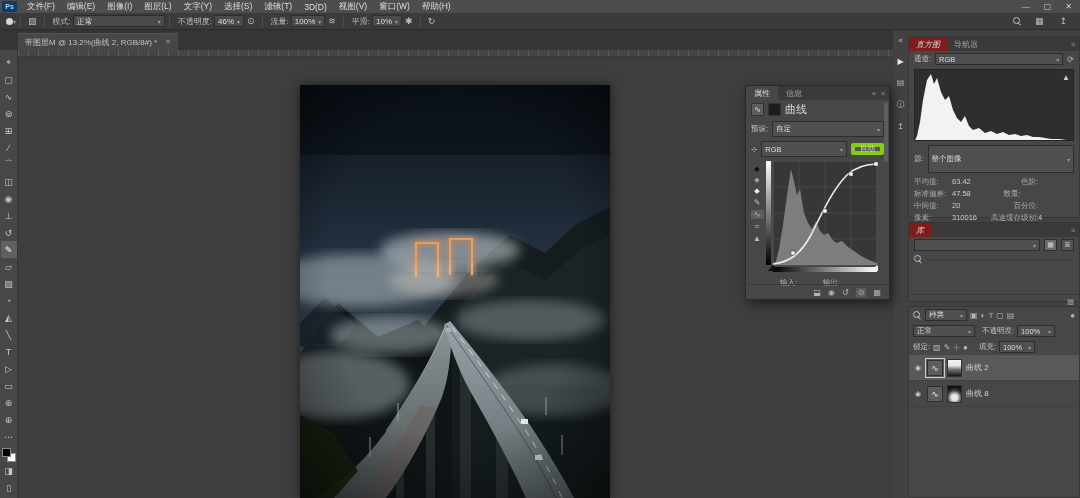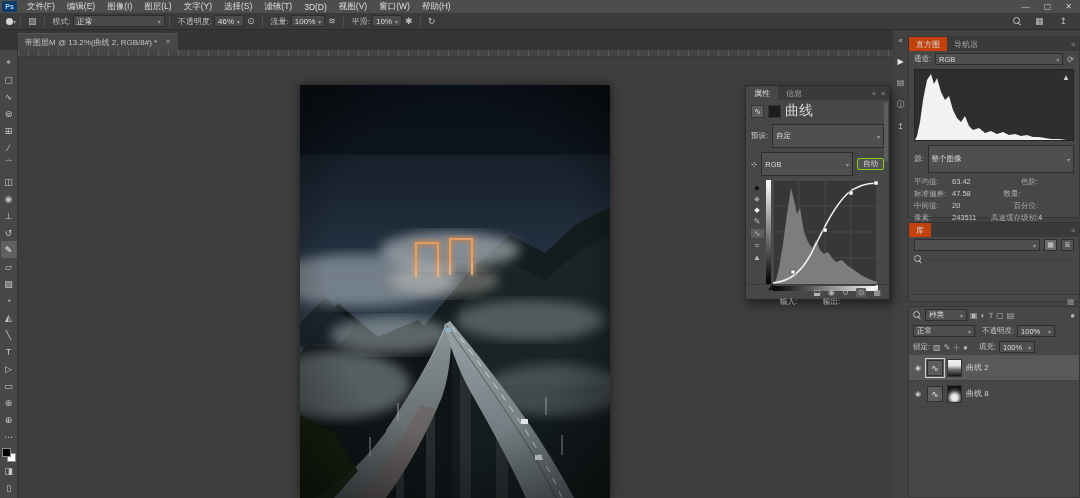--- a/index.html
+++ b/index.html
@@ -56,44 +56,44 @@
   #props { position:absolute; left:745px; top:85px; width:145px; height:215px; background:#474747;
     border:1px solid #2a2a2a; box-shadow:3px 4px 10px rgba(0,0,0,.5); z-index:30; font-size:7.5px; color:#c9c9c9; }
   #props .tabs { height:14px; background:#3a3a3a; display:flex; align-items:stretch; }
   #props .tab { padding:0 8px; display:flex; align-items:center; font-size:8px; color:#a9a9a9; }
   #props .tab.active { background:#474747; color:#d6d6d6; }
   #props .tabicons { margin-left:auto; display:flex; gap:5px; align-items:center; padding-right:4px; color:#9a9a9a; font-size:7px; }
   .prow { display:flex; align-items:center; padding:2px 5px; gap:4px; }
   .mini-adj { width:13px; height:13px; background:#5d5d5d; border:1px solid #333; color:#eee; font-size:8px;
     display:flex; align-items:center; justify-content:center; }
   .mini-mask { width:13px; height:13px; background:#1d1d1d; border:1px solid #333; }
-  .pfield { flex:1; background:#4f4f4f; border:1px solid #2d2d2d; height:24px; display:flex; align-items:center;
+  .pfield { flex:1; background:#4f4f4f; border:1px solid #2d2d2d; height:16px; display:flex; align-items:center;
     padding:0 3px; color:#dcdcdc; }
   .pfield .caret { margin-left:auto; }
-  .autobtn { background:#545454; border:1px solid #84cc16; height:12px; padding:0 5px; display:flex; align-items:center;
+  .autobtn { background:#545454; border:4px solid #84cc16; height:12px; padding:0 5px; display:flex; align-items:center;
     border-radius:2px; color:#d6d6d6; }
   #curvework { display:flex; padding:0 4px; }
   #curvetools { width:14px; display:flex; flex-direction:column; align-items:center; gap:3px; padding-top:6px; color:#bdbdbd; font-size:8px; }
   #curvetools .sel { background:#5e5e5e; width:13px; text-align:center; border-radius:1px; }
   .dropper { font-size:7px; }
   #graphwrap { position:relative; width:112px; height:118px; margin-left:2px; }
   #iorow { display:flex; gap:26px; padding:1px 0 0 34px; color:#b5b5b5; }
   #propsbottom { position:absolute; left:0; bottom:0; width:100%; height:15px; border-top:1px solid #3a3a3a;
     display:flex; align-items:center; justify-content:flex-end; gap:7px; padding:0 8px; color:#b5b5b5; font-size:8px; }
   #propsbottom .sel { background:#5e5e5e; padding:0 2px; border-radius:1px; }
   #props-scroll { position:absolute; right:1px; top:16px; width:4px; height:60px; background:#5d5d5d; border-radius:2px; }
 
   
   #dock { position:absolute; left:893px; top:30px; width:187px; height:468px; background:#424242; z-index:8; }
   #icostrip { position:absolute; left:0; top:6px; width:15px; display:flex; flex-direction:column; gap:12px;
     align-items:center; color:#bdbdbd; font-size:8px; }
   .panel { position:absolute; left:15px; width:172px; background:#474747; border:1px solid #363636; font-size:7.5px; color:#c5c5c5; }
   .ptabs { height:14px; background:#3a3a3a; display:flex; align-items:stretch; }
   .ptab { padding:0 7px; display:flex; align-items:center; font-size:8px; color:#a0a0a0; }
-  .ptab.active { background:#c2410c; color:#d8d8d8; }
+  .ptab.active { background:#7f1d1d; color:#d8d8d8;font-style:italic; }
   .pmenu { margin-left:auto; padding-right:4px; display:flex; align-items:center; color:#9a9a9a; font-size:7px; }
 
   
   #histo-graph { position:relative; margin:2px 5px; height:72px; background:#2e2e2e; border:1px solid #242424; }
   #histo-warn { position:absolute; right:3px; top:3px; color:#cfcfcf; font-size:8px; }
   .statgrid { display:grid; grid-template-columns:38px 34px 52px 40px; padding:2px 5px; row-gap:2px; color:#a9a9a9; }
   .statgrid .v { color:#cdcdcd; }
   .srcrow { display:flex; align-items:center; gap:4px; padding:2px 5px; }
 
   
@@ -320,21 +320,21 @@
     <div class="tab active">属性</div>
     <div class="tab">信息</div>
     <div class="tabicons">
       <span>«</span>
       <span>≡</span>
     </div>
   </div>
   <div class="prow">
     <div class="mini-adj">∿</div>
     <div class="mini-mask"></div>
-    <span style="font-size:14px;color:#d6d6d6">曲线</span>
+    <span style="font-size:11px;color:#d6d6d6">曲线</span>
   </div>
   <div class="prow">
     <span>预设:</span>
     <div class="pfield">
       <span>自定</span>
         <span class="caret">▾</span>
     </div>
   </div>
   <div class="prow">
     <span>⊹</span>
@@ -449,21 +449,21 @@
         <span class="v"></span>
       <span>标准偏差:</span>
         <span class="v">47.58</span>
       <span style="text-align:center">数量:</span>
         <span class="v"></span>
       <span>中间值:</span>
         <span class="v">20</span>
       <span style="text-align:right">百分位:</span>
         <span class="v"></span>
       <span>像素:</span>
-        <span class="v">243511</span>
+        <span class="v">310016</span>
       <span style="text-align:right">高速缓存级别:</span>
         <span class="v">4</span>
     </div>
   </div>
 
   <div class="panel" style="top:192px;height:80px;">
     <div class="ptabs">
       <div class="ptab active">库</div>
       <div class="pmenu">≡</div>
     </div>

